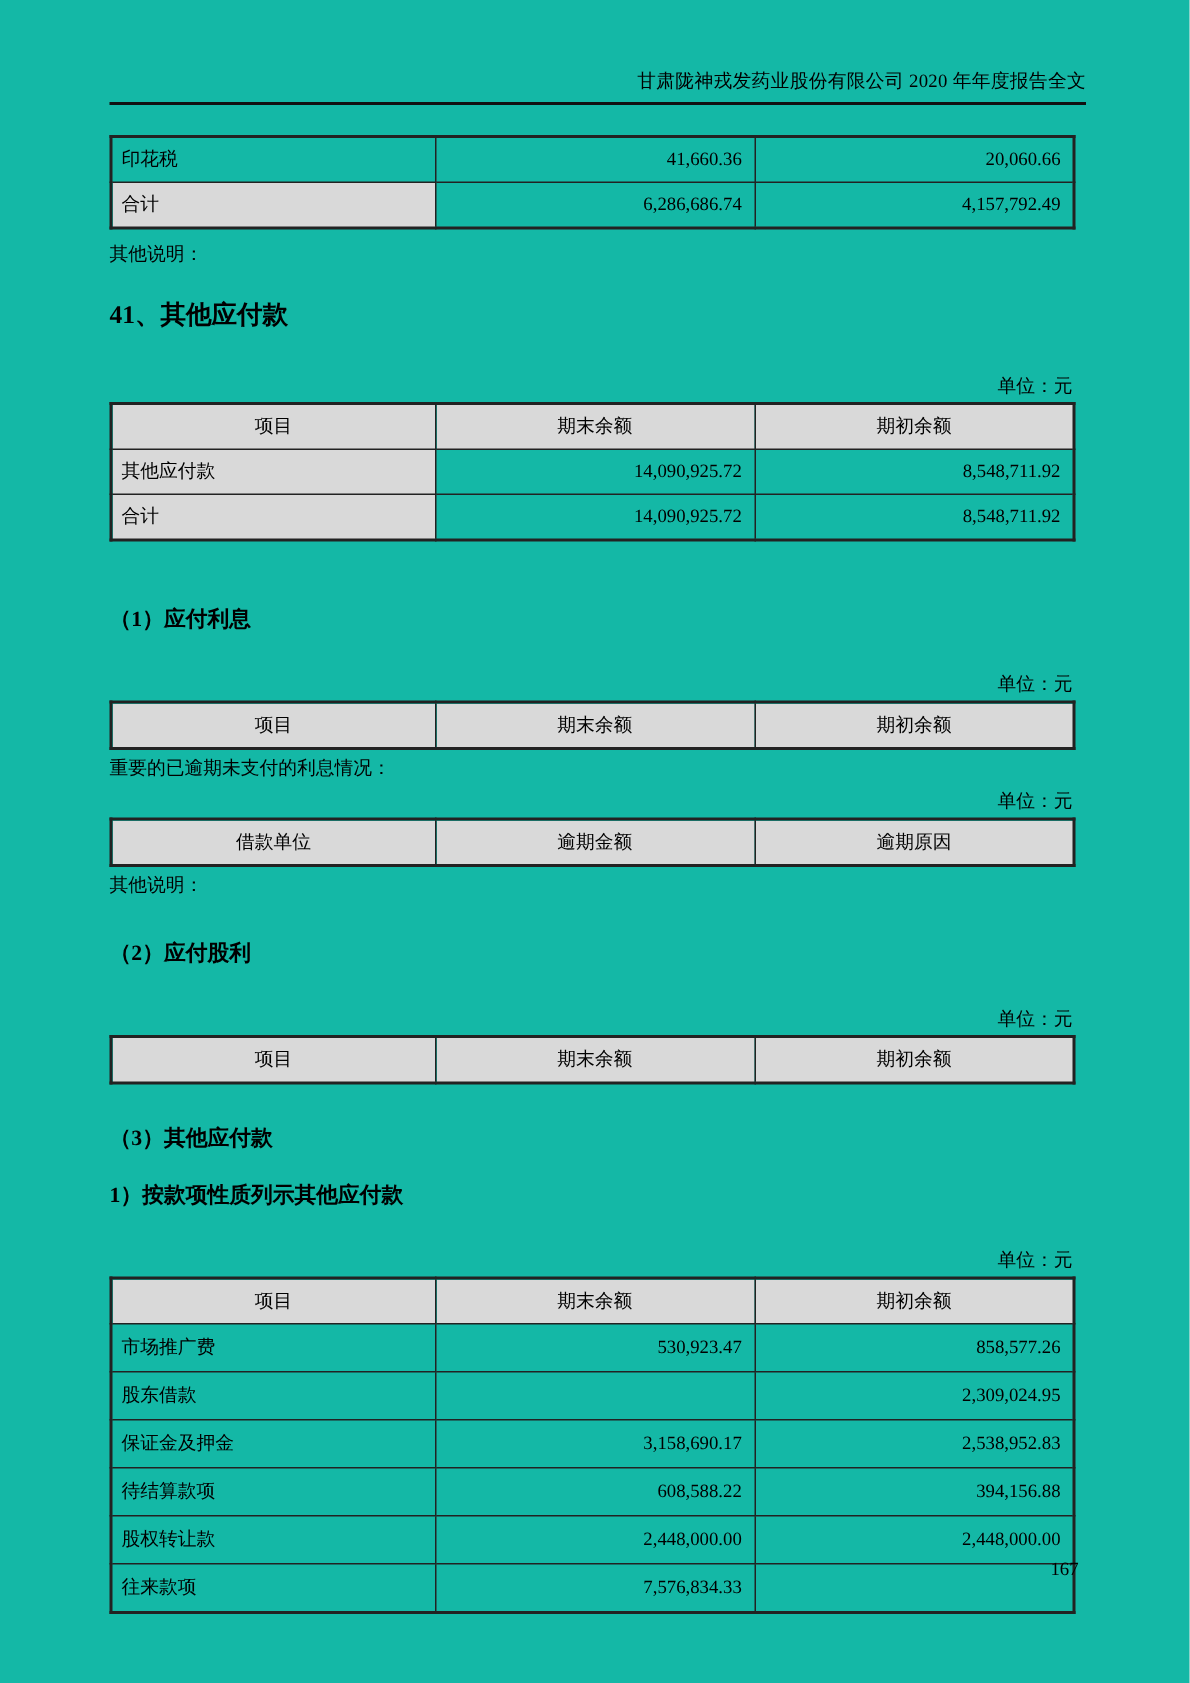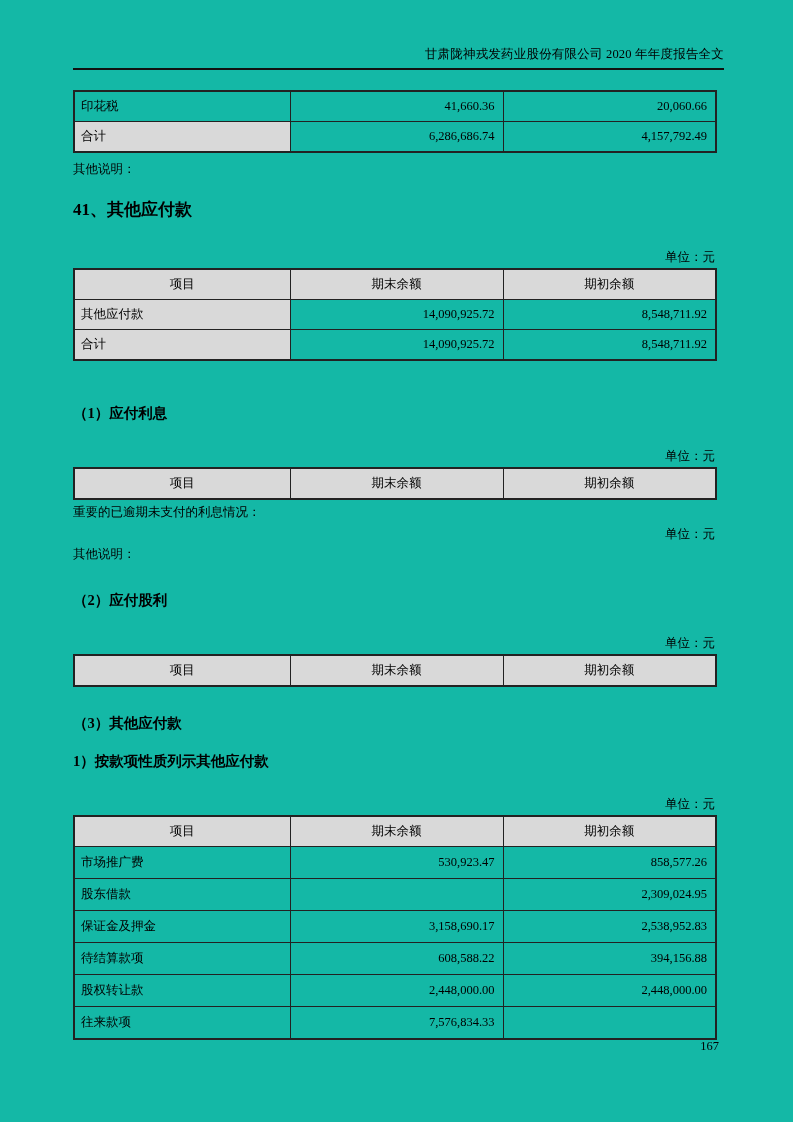--- a/index.html
+++ b/index.html
@@ -102,20 +102,34 @@
           <th>期末余额</th>
           <th>期初余额</th>
         </tr>
       </thead>
     </table>
 
     <div class="body-text" style="margin-top:5px;">重要的已逾期未支付的利息情况：</div>
 
     <div class="unit" style="margin-top:7px;">单位：元</div>
 
+    <table class="tbl" style="margin-top:3px;">
+      <colgroup>
+          <col style="width:216px">
+          <col style="width:213px">
+          <col style="width:213px">
+        </colgroup>
+      <thead>
+        <tr>
+          <th>借款单位</th>
+          <th>逾期金额</th>
+          <th>逾期原因</th>
+        </tr>
+      </thead>
+    </table>
 
     <div class="body-text" style="margin-top:5px;">其他说明：</div>
 
     <div class="h2" style="margin-top:29px;">（2）应付股利</div>
 
     <div class="unit" style="margin-top:27px;">单位：元</div>
 
     <table class="tbl" style="margin-top:3px;">
       <colgroup>
           <col style="width:216px">

